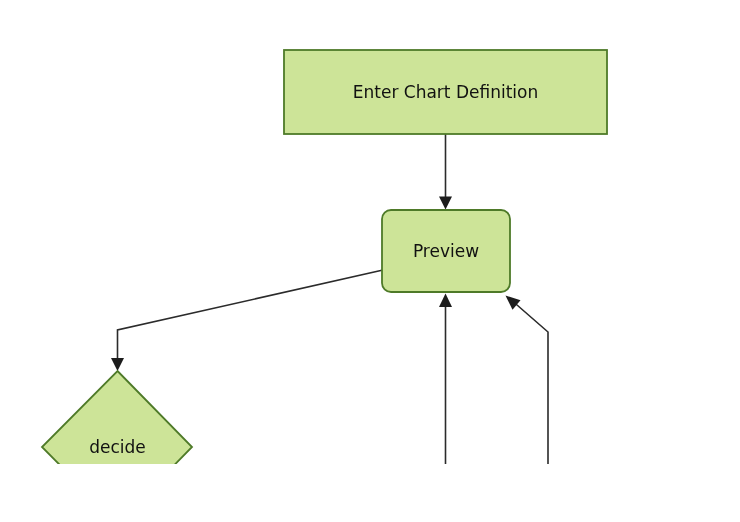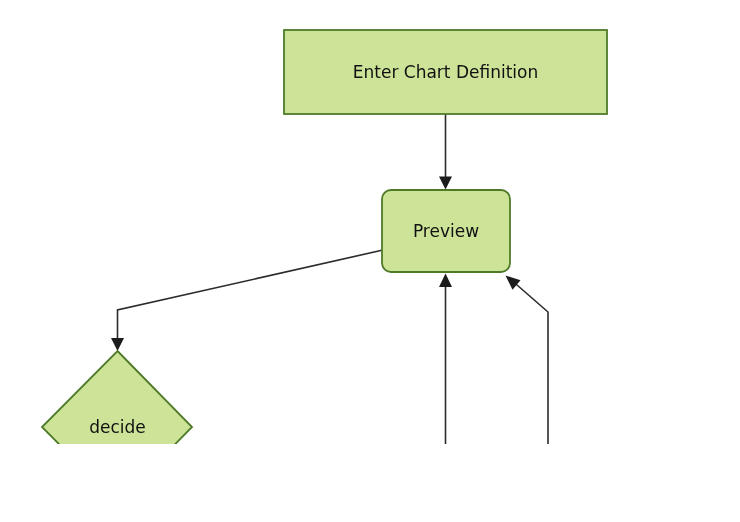--- a/index.html
+++ b/index.html
@@ -7,20 +7,21 @@
     padding: 0;
     background: #ffffff;
   }
   .canvas {
     position: relative;
     width: 740px;
     height: 444px;
     background: #ffffff;
     overflow: hidden;
     font-family: "DejaVu Sans", "Liberation Sans", sans-serif;
+    margin-top: 20px;
   }
   svg {
     display: block;
   }
   .node-label {
     font-family: "DejaVu Sans", "Liberation Sans", sans-serif;
     font-size: 17px;
   }
   .edge-line {
     fill: none;

